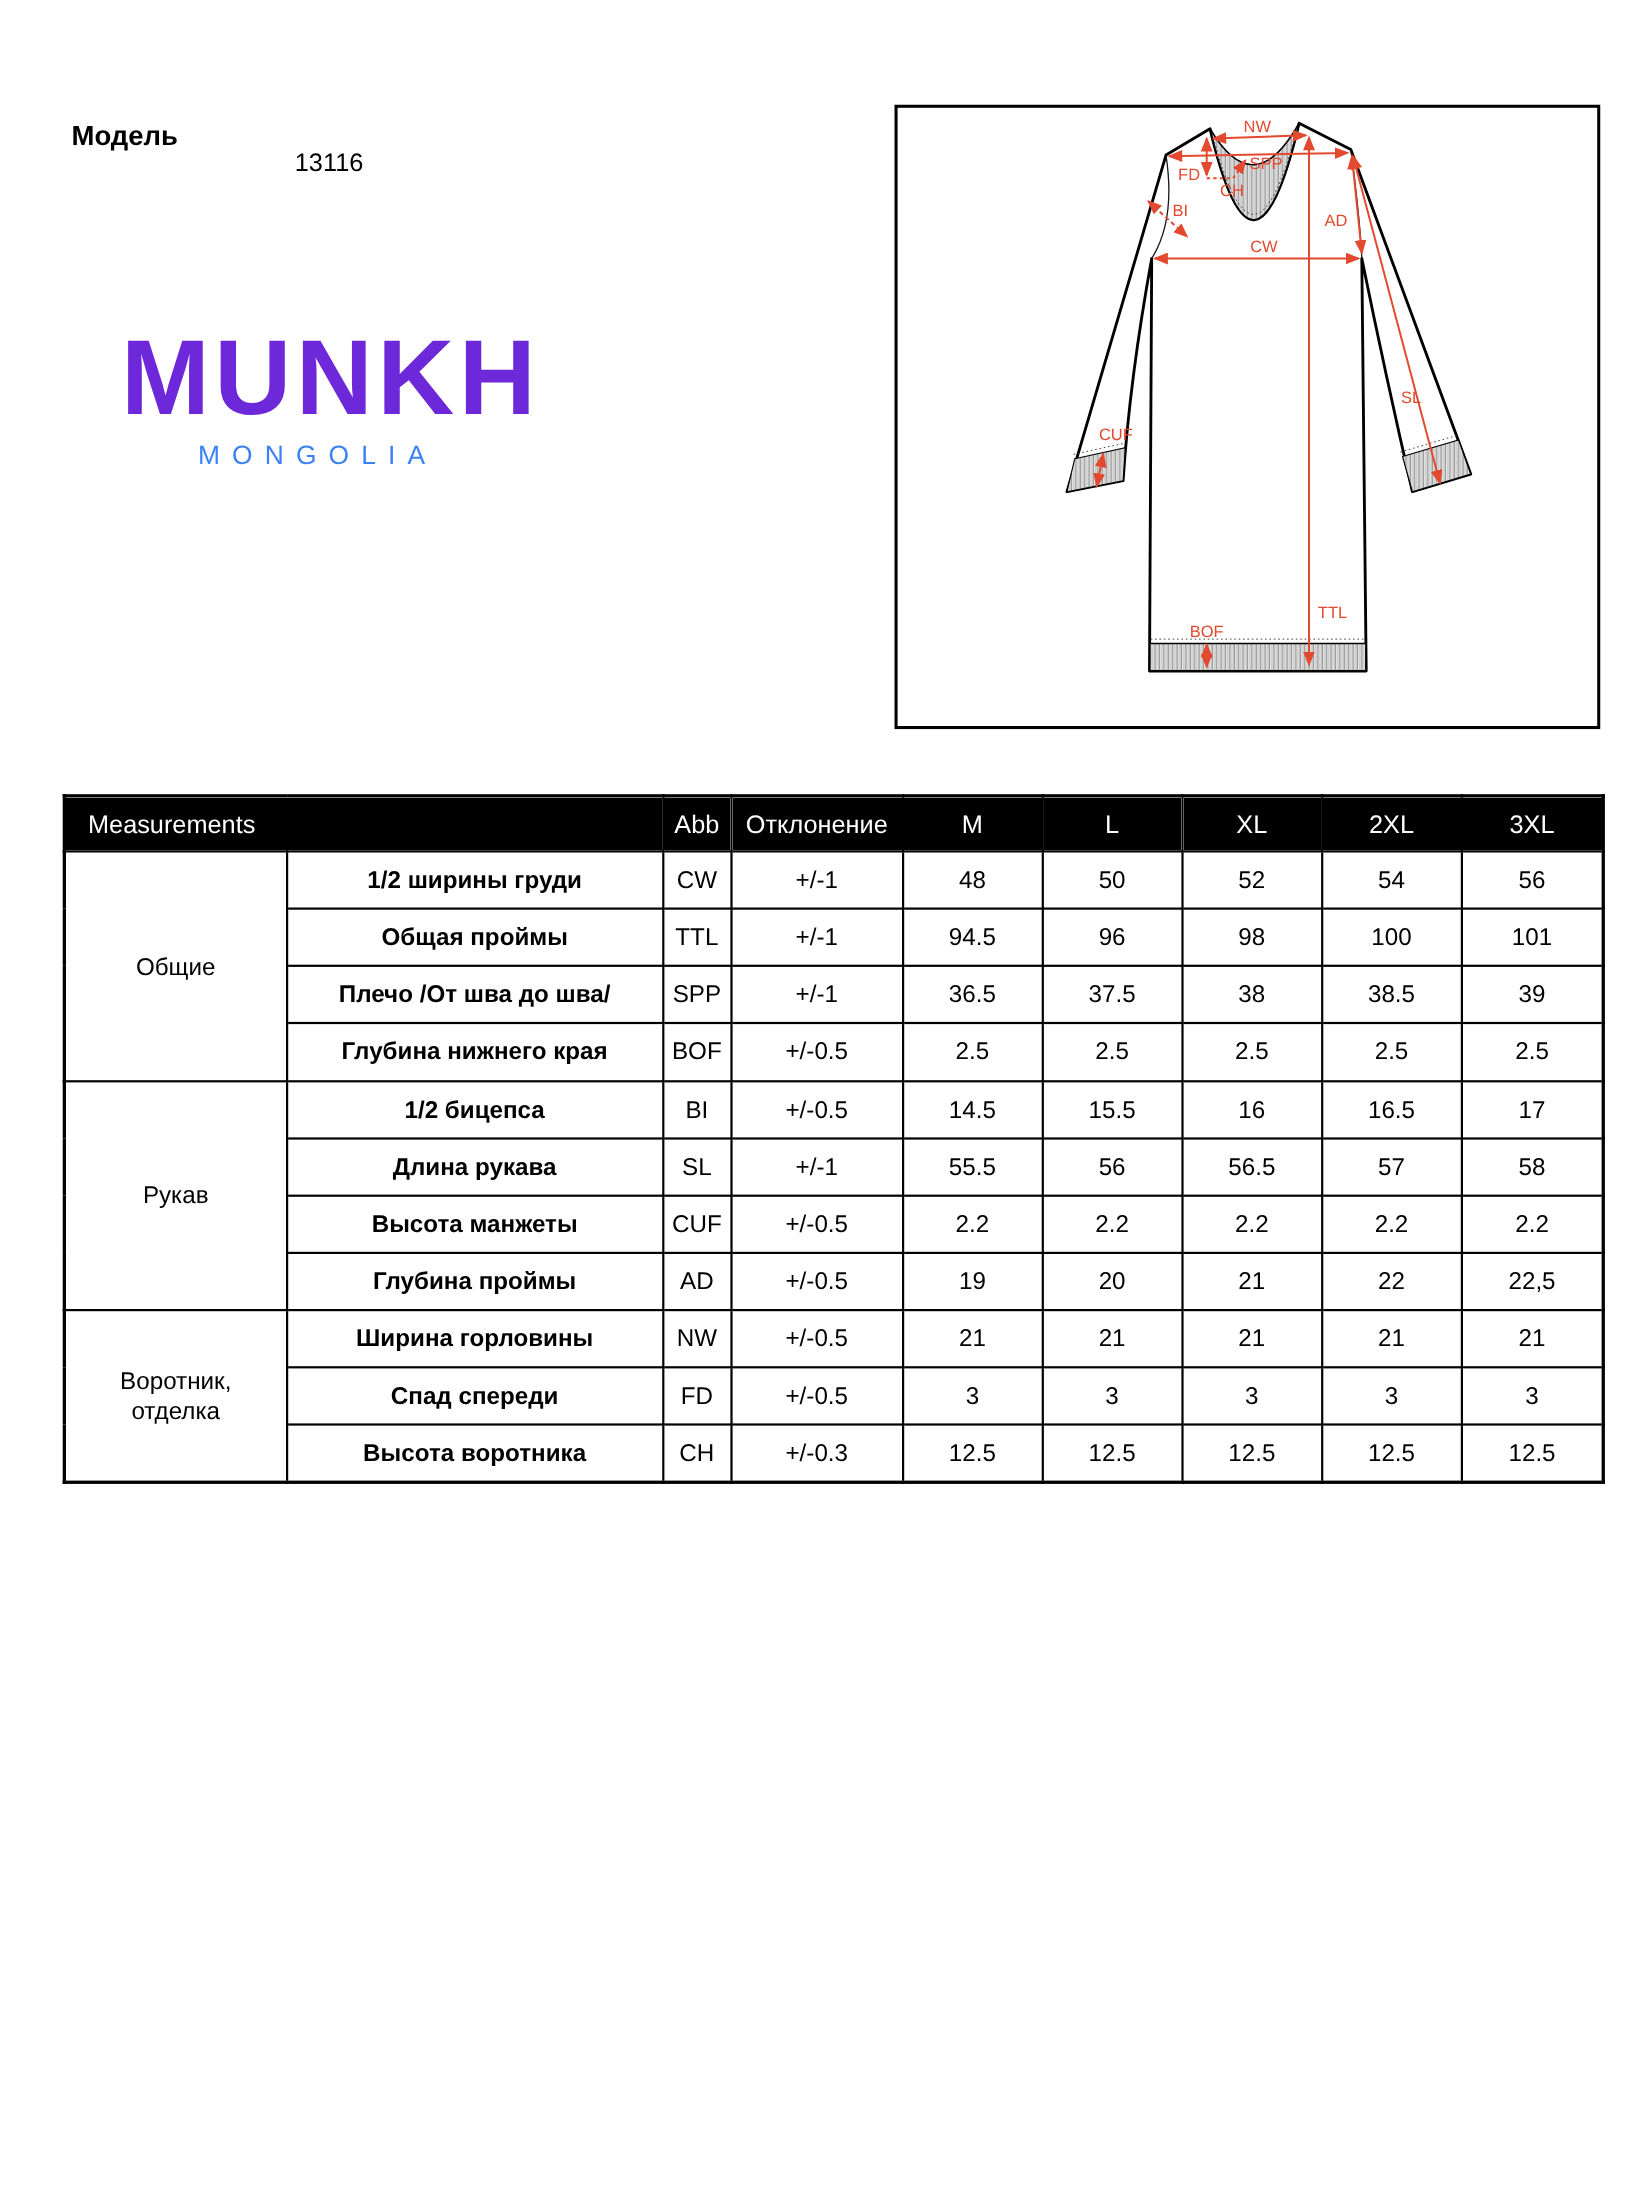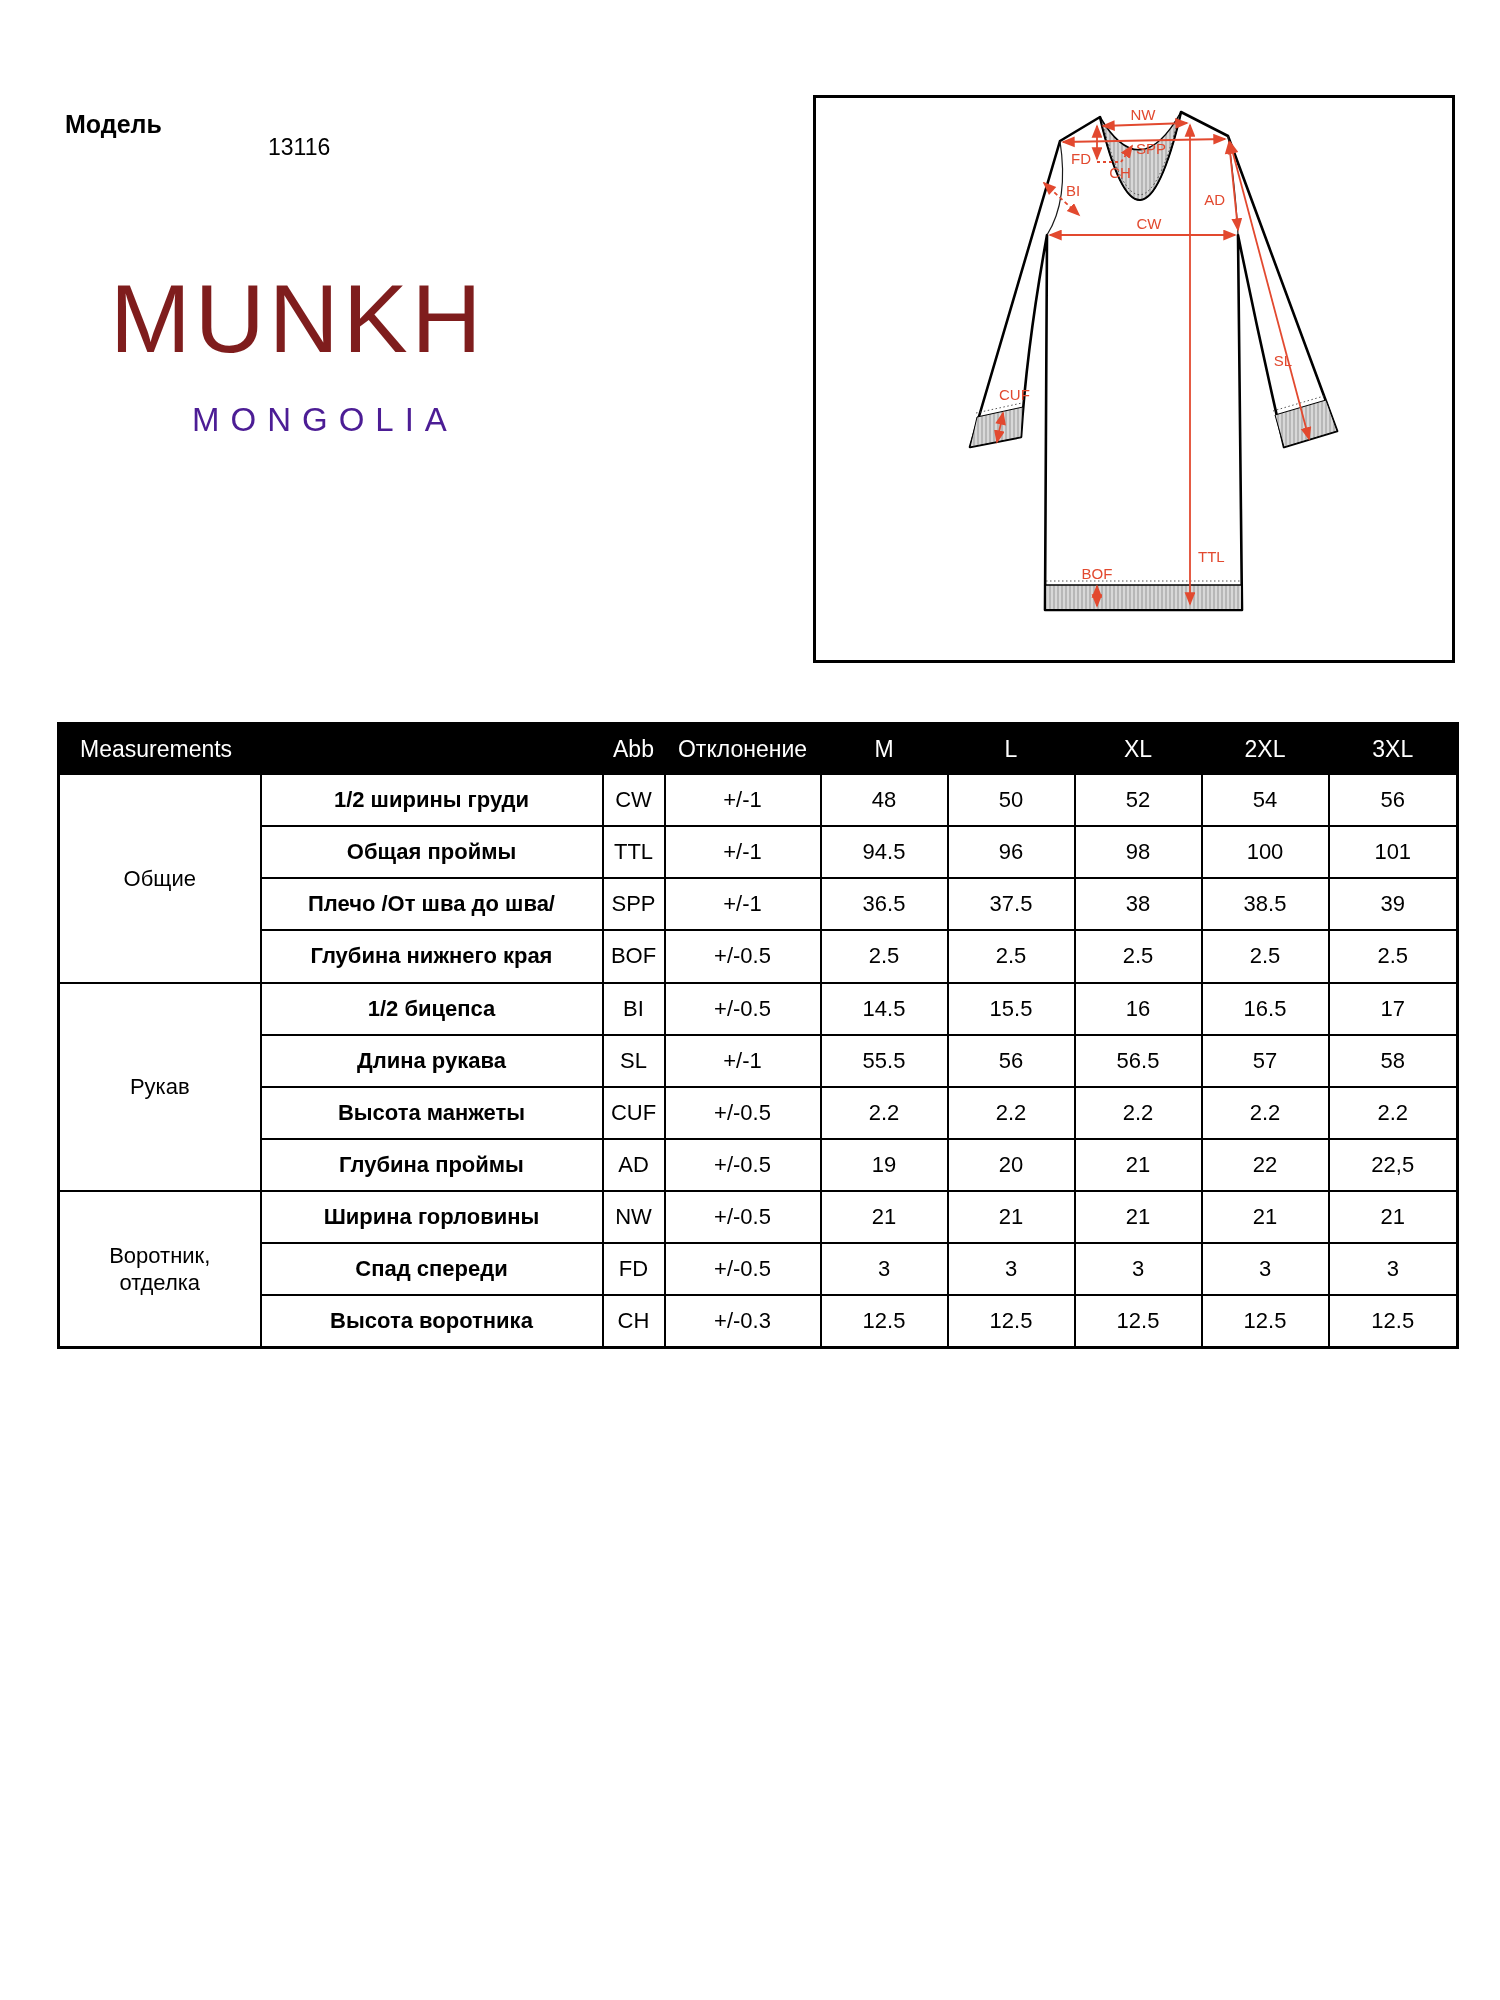--- a/index.html
+++ b/index.html
@@ -2,23 +2,23 @@
 <html><head>
 <meta charset="utf-8">
 <style>
   html,body{margin:0;padding:0;background:#fff;}
   .page{position:relative;width:1500px;height:2000px;background:#ffffff;
         font-family:"Liberation Sans",sans-serif;color:#000;overflow:hidden;}
 
   .model-label{position:absolute;left:65px;top:110px;font-size:25px;font-weight:bold;}
   .model-number{position:absolute;left:268px;top:112px;font-size:23px;margin-top:22px;}
 
-  .brand-name{position:absolute;left:110px;top:270px;font-size:97px;line-height:1;
-              letter-spacing:4px;color:#7f1d1d;font-weight:400;}
-  .brand-sub{position:absolute;left:192px;top:401px;font-size:33px;letter-spacing:11px;color:#4c1d95;}
+  .brand-name{position:absolute;left:110px;top:294px;font-size:97px;line-height:1;
+              letter-spacing:4px;color:#6d28d9;font-weight:700;}
+  .brand-sub{position:absolute;left:180px;top:401px;font-size:24px;letter-spacing:11px;color:#3b82f6;}
 
   .diagram{position:absolute;left:813px;top:95px;width:642px;height:568px;}
   .diagram svg{display:block;width:100%;height:100%;}
   .dlabel{font-family:"Liberation Sans",sans-serif;font-size:15px;fill:#e2492f;}
 
   table.spec{position:absolute;left:57px;top:722px;width:1399px;height:627px;
              border-collapse:collapse;table-layout:fixed;font-size:22px;
              border:3px solid #000;}
   table.spec th,table.spec td{border:2px solid #000;padding:0;text-align:center;
              vertical-align:middle;overflow:hidden;}

